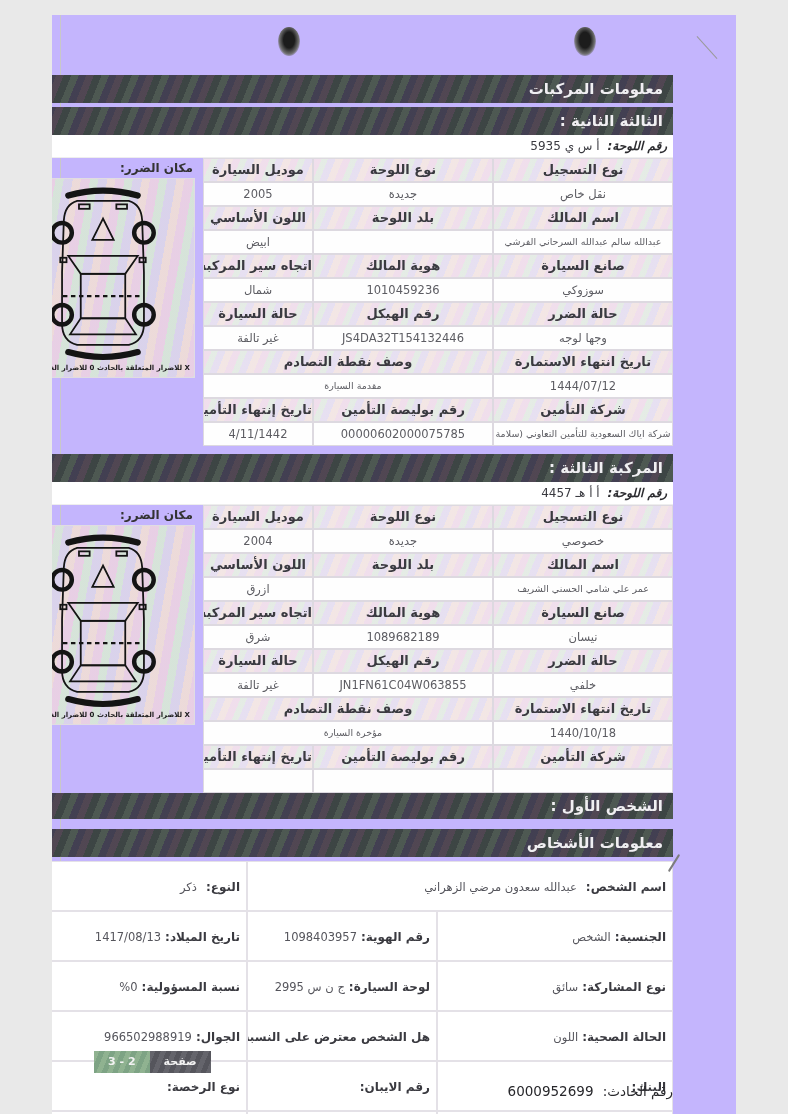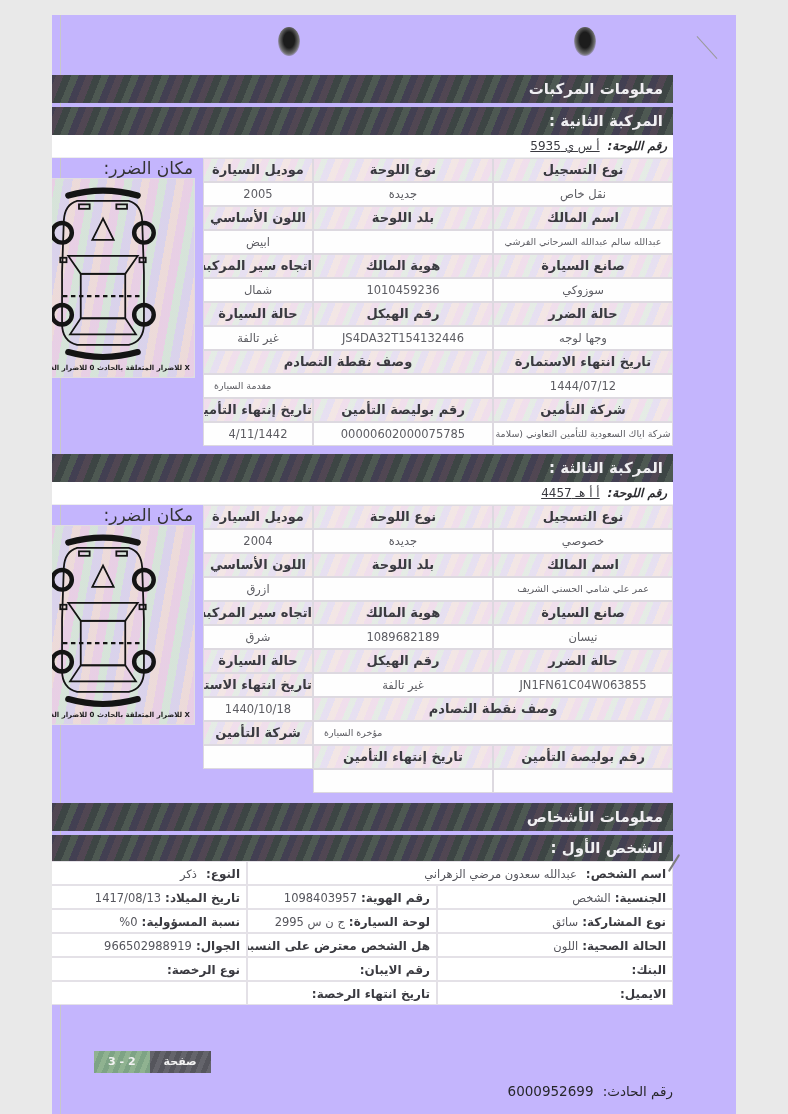--- a/index.html
+++ b/index.html
@@ -30,21 +30,21 @@
       #38383c;
   }
   .bar.mb{margin-bottom:4px;}
   .bar.mt{margin-top:8px;}
 
   .plate-line{
     height:22px; line-height:22px; padding:0 6px; background:#fff;
     border-bottom:1px solid #eee; font-size:12px; color:#2c2c30; white-space:nowrap;
   }
   .plate-line .lbl{font-weight:bold;font-style:italic;}
-  .plate-line .val{margin-right:4px; color:#3a3a40;text-decoration:underline;}
+  .plate-line .val{margin-right:4px; color:#3a3a40;}
 
   .vblock{display:flex; gap:8px; align-items:flex-start;}
 
   
   .vtable{
     display:grid; grid-template-columns:180px 180px 110px; direction:rtl;
     width:470px; align-content:start;
   }
   .th,.td{
     height:22px; line-height:22px; text-align:center; overflow:hidden; white-space:nowrap;
@@ -56,43 +56,43 @@
       repeating-linear-gradient(112deg,
         rgba(233,200,225,.45) 0 7px,
         rgba(203,228,206,.40) 7px 13px,
         rgba(212,203,236,.45) 13px 20px,
         rgba(238,214,205,.40) 20px 27px),
       #f6f1f5;
   }
   .td{background:#fefefe; color:#5c5c62; font-size:11.5px;}
   .td.small{font-size:9.5px;}
   .span2{grid-column:span 2;}
-  .td.rt{text-align:left; padding-left:10px;}
+  .td.rt{text-align:center; padding-left:10px;}
 
   
   .diagram{width:184px;}
-  .diagram-label{height:20px;line-height:20px;font-size:17px;font-weight:normal;color:#333;padding:0 2px;}
+  .diagram-label{height:20px;line-height:20px;font-size:12px;font-weight:bold;color:#333;padding:0 2px;}
   .diagram-body{
     border:1px solid #e0dce2; padding:4px 4px 2px; text-align:center;
     background:
       repeating-linear-gradient(100deg,
         rgba(226,186,220,.55) 0 9px,
         rgba(190,222,196,.50) 9px 17px,
         rgba(200,192,232,.55) 17px 26px,
         rgba(234,204,196,.50) 26px 34px),
       #efe9ef;
   }
   .diagram-body svg{display:block;margin:0 auto;}
   .diagram-caption{font-size:7px;font-weight:bold;color:#1d1d1d;text-align:center;padding:3px 0 3px;white-space:nowrap;}
 
   
   .ptable{display:grid; grid-template-columns:236px 190px 236px; direction:rtl; width:662px;}
   .pcell{
     height:22px; line-height:21px; border:1px solid #e4e1e7; background:#fff;
-    padding:0 6px; overflow:hidden; white-space:nowrap;
+    padding:13px 6px; overflow:hidden; white-space:nowrap;
   }
   .pcell .plabel{font-weight:bold; font-size:12px; color:#3a3a40;}
   .pcell .pvalue{font-size:11.5px; color:#55555c; margin-right:4px;}
   .pspan2{grid-column:span 2; position:relative; overflow:visible;}
   .pen-mark{position:absolute; right:-3px; top:-9px; width:2px; height:20px; background:#7d7d7d; transform:rotate(32deg); border-radius:1px;}
 
   
   .accident-line{
     position:absolute; top:1068px; right:63px; font-size:13.5px; color:#27272b; white-space:nowrap;
   }
@@ -112,21 +112,21 @@
   <div class="corner-mark"></div>
   <div class="punch p1"></div>
   <div class="punch p2"></div>
 
   <div class="content">
 
     <div class="bar mb">
       <span>معلومات المركبات</span>
     </div>
     <div class="bar">
-      <span>المركبة الثانية :</span>
+      <span>الثالثة الثانية :</span>
     </div>
     <div class="plate-line">
       <span class="lbl">رقم اللوحة:</span>
       <span class="val">أ س ي 5935</span>
     </div>
 
     <div class="vblock">
       <div class="vtable">
         <div class="th">نوع التسجيل</div>
         <div class="th">نوع اللوحة</div>
@@ -224,20 +224,21 @@
         <div class="th">صانع السيارة</div>
         <div class="th">هوية المالك</div>
         <div class="th">اتجاه سير المركبة</div>
         <div class="td">نيسان</div>
         <div class="td">1089682189</div>
         <div class="td">شرق</div>
 
         <div class="th">حالة الضرر</div>
         <div class="th">رقم الهيكل</div>
         <div class="th">حالة السيارة</div>
+        <div class="td">خلفي</div>
         <div class="td">JN1FN61C04W063855</div>
         <div class="td">غير تالفة</div>
 
         <div class="th">تاريخ انتهاء الاستمارة</div>
         <div class="th span2">وصف نقطة التصادم</div>
         <div class="td">1440/10/18</div>
         <div class="td span2 rt small">مؤخرة السيارة</div>
 
         <div class="th">شركة التأمين</div>
         <div class="th">رقم بوليصة التأمين</div>
@@ -268,25 +269,25 @@
               <path d="M50 152 L100 152 L112 170 L38 170 Z"></path>
               <rect x="27" y="84" width="7" height="5"></rect>
               <rect x="116" y="84" width="7" height="5"></rect>
             </g>
           </svg>
           <div class="diagram-caption">X للاضرار المتعلقة بالحادث   0 للاضرار الغير المتعلقة بالحادث</div>
         </div>
       </div>
     </div>
 
+    <div class="bar" style="height:26px;">
+      <span>الشخص الأول :</span>
+    </div>
     <div class="bar mt mb" style="margin-top:10px;">
       <span>معلومات الأشخاص</span>
-    </div>
-    <div class="bar" style="height:26px;">
-      <span>الشخص الأول :</span>
     </div>
 
     <div class="ptable">
       <div class="pcell pspan2">
         <span class="pen-mark"></span>
         <span class="plabel">اسم الشخص:</span>
         <span class="pvalue">عبدالله سعدون مرضي الزهراني</span>
       </div>
       <div class="pcell">
         <span class="plabel">النوع:</span>

